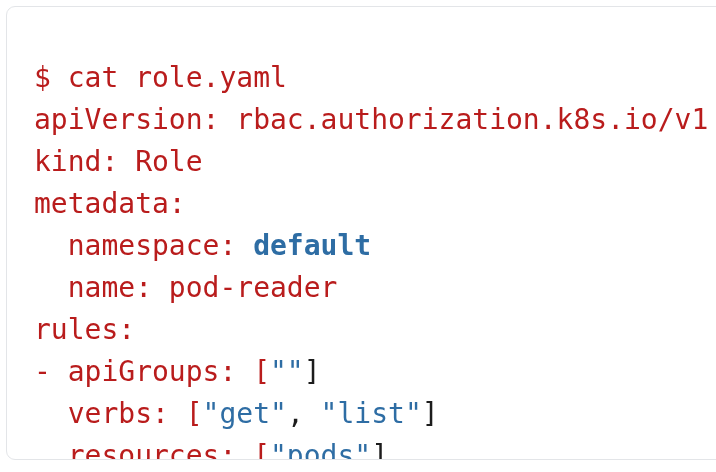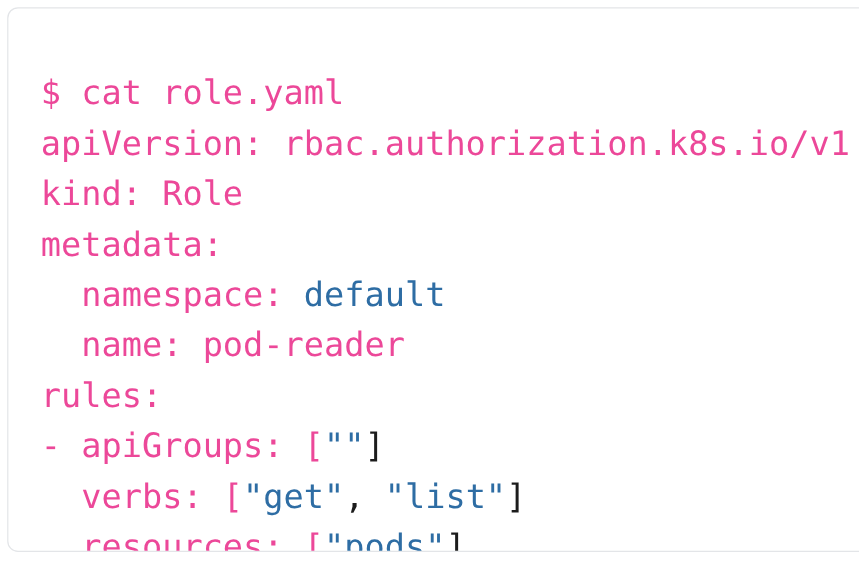--- a/index.html
+++ b/index.html
@@ -38,25 +38,25 @@
     color: #1c1c1c;
     white-space: pre;
     letter-spacing: 0;
   }
 
   .code-line {
     height: 42px;
     white-space: pre;
   }
 
-  .tok-plain  { color: #ec4899; }
+  .tok-plain  { color: #b91c1c; }
   .tok-string { color: #2e6da4; }
   .tok-value-strong {
     color: #2e6da4;
-    font-weight: normal;
+    font-weight: bold;
   }
   .tok-punct  { color: #1c1c1c; }
 </style>
 </head>
 <body>
 
 <div id="code-card">
   <pre id="code-block"><div class="code-line"><span class="tok-plain">$ cat role.yaml</span></div><div class="code-line"><span class="tok-plain">apiVersion: rbac.authorization.k8s.io/v1</span></div><div class="code-line"><span class="tok-plain">kind: Role</span></div><div class="code-line"><span class="tok-plain">metadata:</span></div><div class="code-line"><span class="tok-plain">  namespace: </span><span class="tok-value-strong">default</span></div><div class="code-line"><span class="tok-plain">  name: pod-reader</span></div><div class="code-line"><span class="tok-plain">rules:</span></div><div class="code-line"><span class="tok-plain">- apiGroups: [</span><span class="tok-string">""</span><span class="tok-punct">]</span></div><div class="code-line"><span class="tok-plain">  verbs: [</span><span class="tok-string">"get"</span><span class="tok-punct">, </span><span class="tok-string">"list"</span><span class="tok-punct">]</span></div><div class="code-line"><span class="tok-plain">  resources: [</span><span class="tok-string">"pods"</span><span class="tok-punct">]</span></div></pre>
 </div>
 

